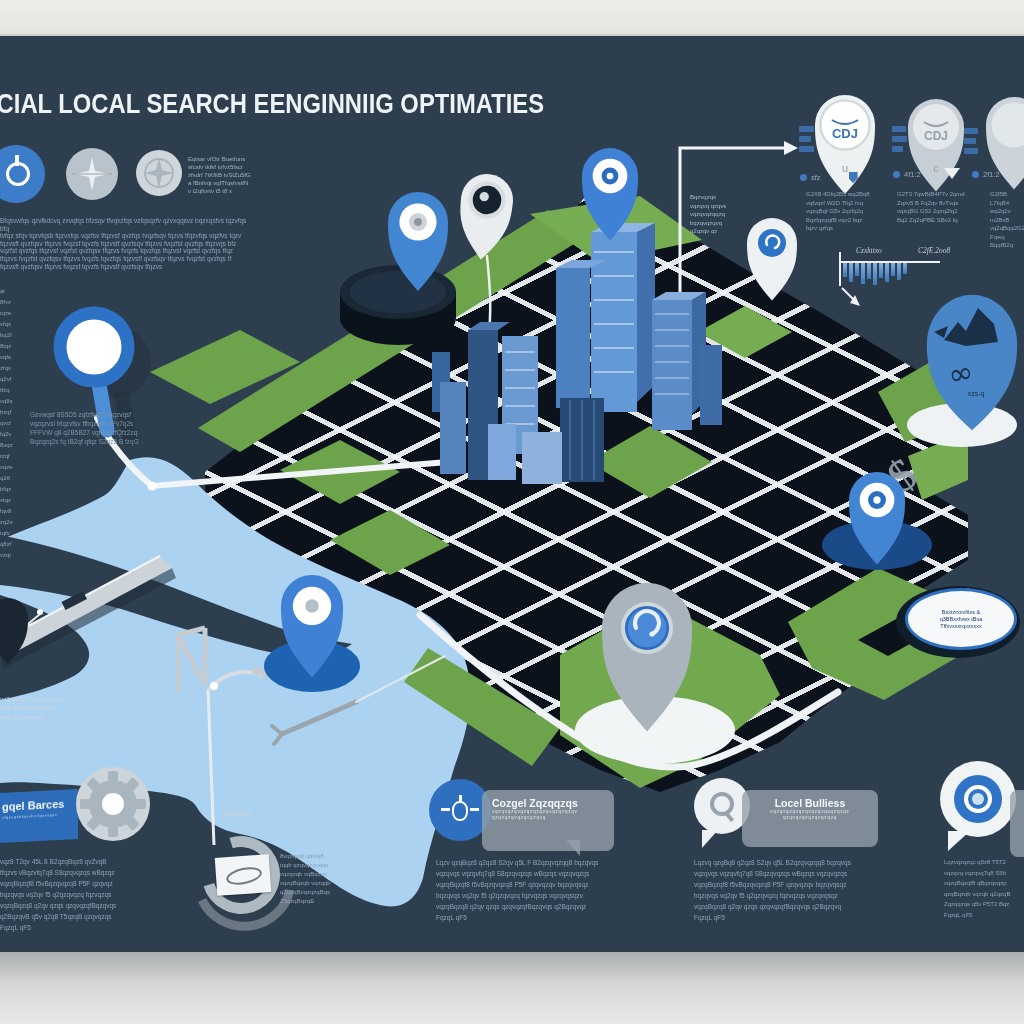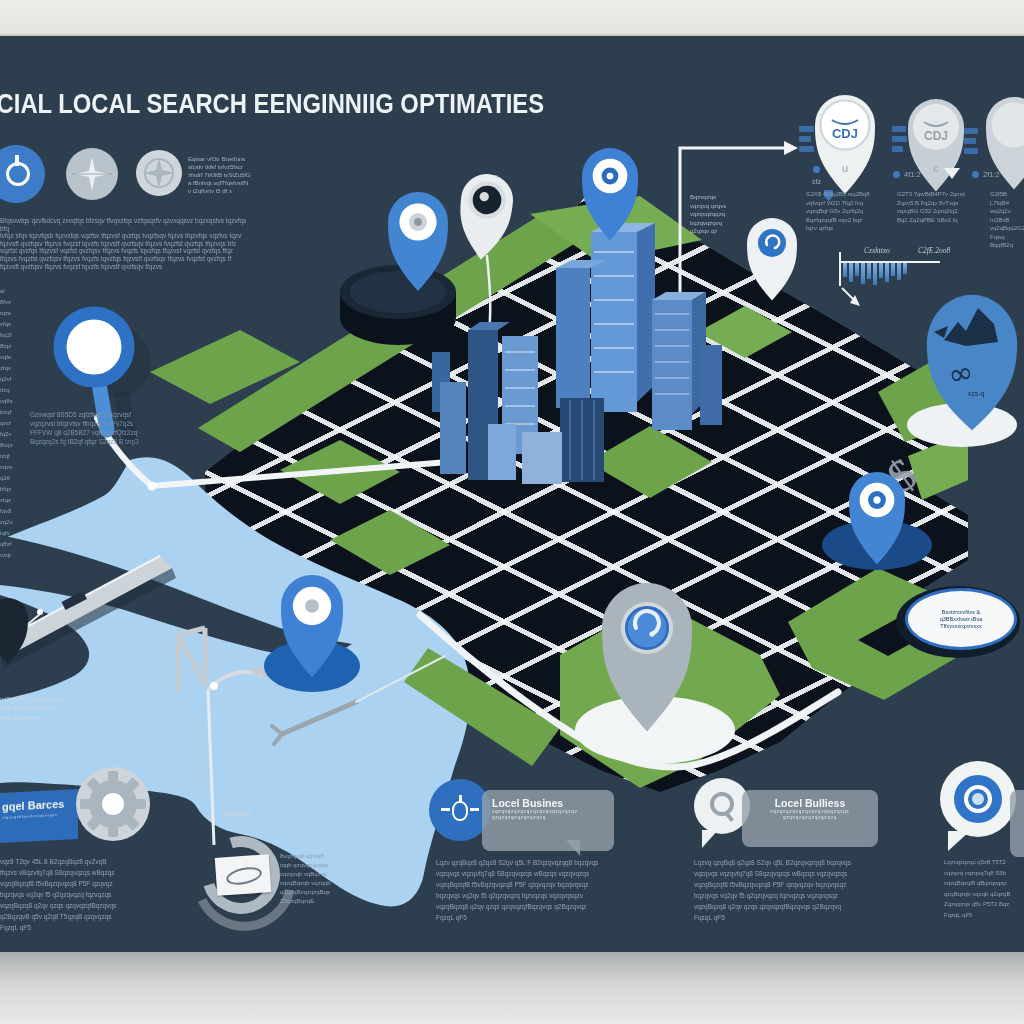--- a/index.html
+++ b/index.html
@@ -396,21 +396,21 @@
     <b style="width:14px"></b>
       <b style="width:15px"></b>
       <b style="width:11px"></b>
     </div>
   <div class="dstack" style="left:964px;top:128px;">
     <b style="width:14px"></b>
       <b style="width:12px"></b>
       <b style="width:14px"></b>
     </div>
 
-  <div class="metric" style="left:800px;top:166px;flex-direction:column;">
+  <div class="metric" style="left:800px;top:172px;">
     <span class="dot"></span>
     <span>sfz</span>
     <span class="shield" style="margin-left:24px;"></span>
   </div>
   <div class="metric" style="left:893px;top:170px;">
     <span class="dot"></span>
     <span>4f1:2</span>
   </div>
   <div class="tri-down" style="position:absolute;left:944px;top:168px;"></div>
   <div class="metric" style="left:972px;top:170px;">
@@ -425,21 +425,21 @@
 fqzv qzfqs</div>
   <div class="txt" style="left:897px;top:190px;width:88px;font-size:6px;line-height:8.5px;">G2T3 7qwBtB4P7v 2qmd
 Zqzv5 B Fq2qv 8vTvqs
 vqzqBG G52 2qzq2fq2
 Bq2 Zq2qPBE SBv2 fq</div>
   <div class="txt" style="left:990px;top:190px;width:36px;font-size:6px;line-height:8.5px;">G2f5B L7fqB4
 wq2q2v m2BvB
 vq2qBqq2G2Bf
 Fqwq BqqfB2q</div>
 
-  <div class="chart-lbls" style="left:856px;top:246px;margin-left:8px;">Czxkttxo</div>
+  <div class="chart-lbls" style="left:856px;top:246px;">Czxkttxo</div>
   <div class="chart-lbls" style="left:918px;top:246px;">C2fE.2oo8</div>
   <div class="bars" style="left:843px;top:263px;">
       <i style="height: 14px;"></i>
       <i style="height: 19px;"></i>
       <i style="height: 13px;"></i>
       <i style="height: 21px;"></i>
       <i style="height: 16px;"></i>
       <i style="height: 22px;"></i>
       <i style="height: 15px;"></i>
       <i style="height: 19px;"></i>
@@ -519,21 +519,21 @@
 q2q2qBvqzqzqBqs
 Z5qzqBqzqE</div>
 
   <div class="circ" style="left:429px;top:779px;width:62px;height:62px;background:#2e6fc0;">
     <div style="position:absolute;left:12px;top:29px;width:9px;height:2.5px;background:#fff;"></div>
     <div style="position:absolute;left:41px;top:29px;width:9px;height:2.5px;background:#fff;"></div>
     <div class="glyph-ring" style="left:23px;top:22px;width:12px;height:16px;border-width:2.5px;border-radius:45%;"></div>
     <div style="position:absolute;left:30px;top:16px;width:2.5px;height:7px;background:#fff;"></div>
   </div>
   <div class="bubble" style="left:482px;top:790px;width:112px;height:50px;">
-    <div class="bt">Locel Busines</div>
+    <div class="bt">Cozgel Zqzqqzqs</div>
     <div class="bs">vqzqvqzqvqzqvqzqvqsqzqvqzqv
 qzqvqzqvqzqvqzqvq</div>
     <div class="tail" style="left:84px;top:50px;border-left:14px solid transparent;
          border-top:16px solid rgba(148,160,170,.8);"></div>
   </div>
   <div class="txt" style="left:436px;top:857px;width:196px;font-size:6.5px;line-height:11px;">Lqzv qzqBqz8 q2qz8 S2qv q5L F B2qzqvqzqq8 bqzqvqs
 vqzqvqs vqzqvfq7q8 S8qzqvqzqs wBqzqs vqzqvqzqs
 vqzqBqzqf8 f5vBqzqvqzq8 P5F qzqvqzqv bqzqvqsqz
 bqzqvqs vq2qv f5 q2qzqvqzq fqzvqzqs vqzqvqsqzv
 vqzqBqzq8 q2qv qzqs qzqvqzqfBqzqvqs q2Bqzqvqz

